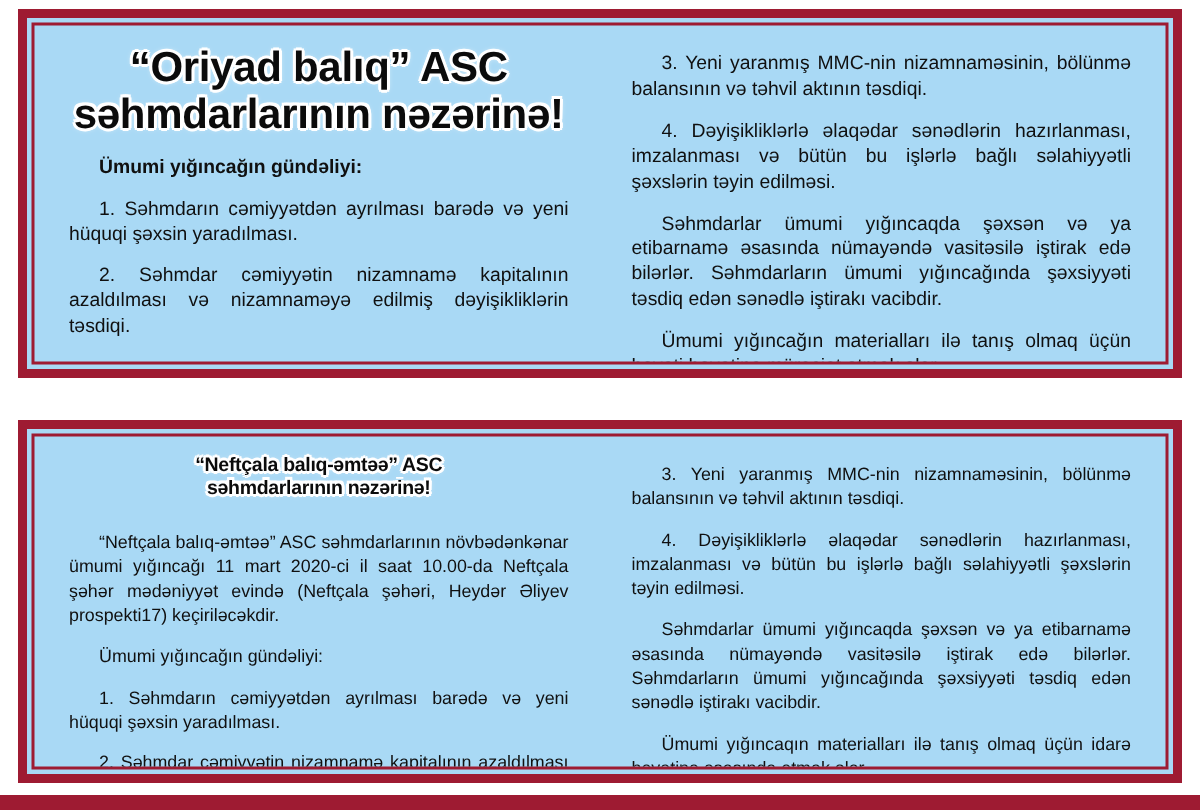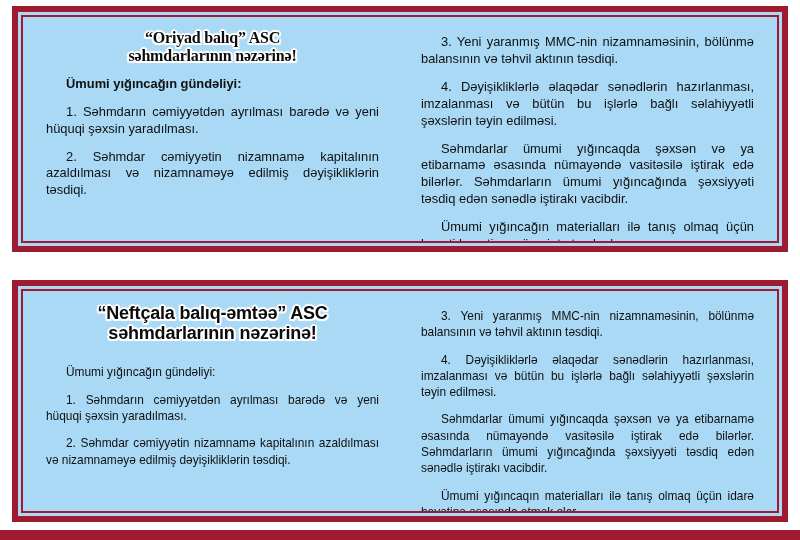--- a/index.html
+++ b/index.html
@@ -66,22 +66,22 @@
     color: #0b0b0b;
     line-height: 1.12;
     letter-spacing: -0.2px;
     text-shadow:
       -1.5px -1.5px 0 #ffffff,  1.5px -1.5px 0 #ffffff,
       -1.5px  1.5px 0 #ffffff,  1.5px  1.5px 0 #ffffff,
       -2px 0 0 #ffffff, 2px 0 0 #ffffff,
        0 -2px 0 #ffffff, 0 2px 0 #ffffff,
        0 0 4px #ffffff;
   }
-  #panel-1 .title { font-size: 16px; margin: 6px 0 10px; font-family: Liberation Serif, serif; }
-  #panel-2 .title { font-size: 18px; margin: 6px 0 21px; }
+  #panel-1 .title { font-size: 28px; margin: 6px 0 10px; }
+  #panel-2 .title { font-size: 13px; margin: 6px 0 21px; }
 
   
   p.body {
     margin: 11px;
     color: #101010;
     text-align: justify;
     text-justify: inter-word;
     hyphens: manual;
   }
   #panel-1 p.body {
@@ -153,20 +153,21 @@
 
   <div class="panel" id="panel-2">
     <div class="panel-inner">
       <div class="cols">
 
         <div class="col col-left">
           <div class="title">
             <span>“Neftçala balıq-əmtəə” ASC</span><br>
             <span>səhmdarlarının nəzərinə!</span>
           </div>
+          <p class="body">“Neftçala balıq-əmtəə” ASC səhmdarlarının növbədənkənar ümumi yığıncağı 11 mart 2020-ci il saat 10.00-da Neftçala şəhər mədəniyyət evində (Neftçala şəhəri, Heydər Əliyev prospekti17) keçiriləcəkdir.</p>
           <p class="body agenda-head">Ümumi yığıncağın gündəliyi:</p>
           <p class="body">1. Səhmdarın cəmiyyətdən ayrılması barədə və yeni hüquqi şəxsin yaradılması.</p>
           <p class="body">2. Səhmdar cəmiyyətin nizamnamə kapitalının azaldılması və nizamnaməyə edilmiş dəyişikliklərin təsdiqi.</p>
         </div>
 
         <div class="col col-right">
           <p class="body">3. Yeni yaranmış MMC-nin nizamnaməsinin, bölünmə balansının və təhvil aktının təsdiqi.</p>
           <p class="body">4. Dəyişikliklərlə əlaqədar sənədlərin hazırlanması, imzalanması və bütün bu işlərlə bağlı səlahiyyətli şəxslərin təyin edilməsi.</p>
           <p class="body">Səhmdarlar ümumi yığıncaqda şəxsən və ya etibarnamə əsasında nümayəndə vasitəsilə iştirak edə bilərlər. Səhmdarların ümumi yığıncağında şəxsiyyəti təsdiq edən sənədlə iştirakı vacibdir.</p>
           <p class="body">Ümumi yığıncaqın materialları ilə tanış olmaq üçün idarə heyətinə əsasında etmək olar.</p>

